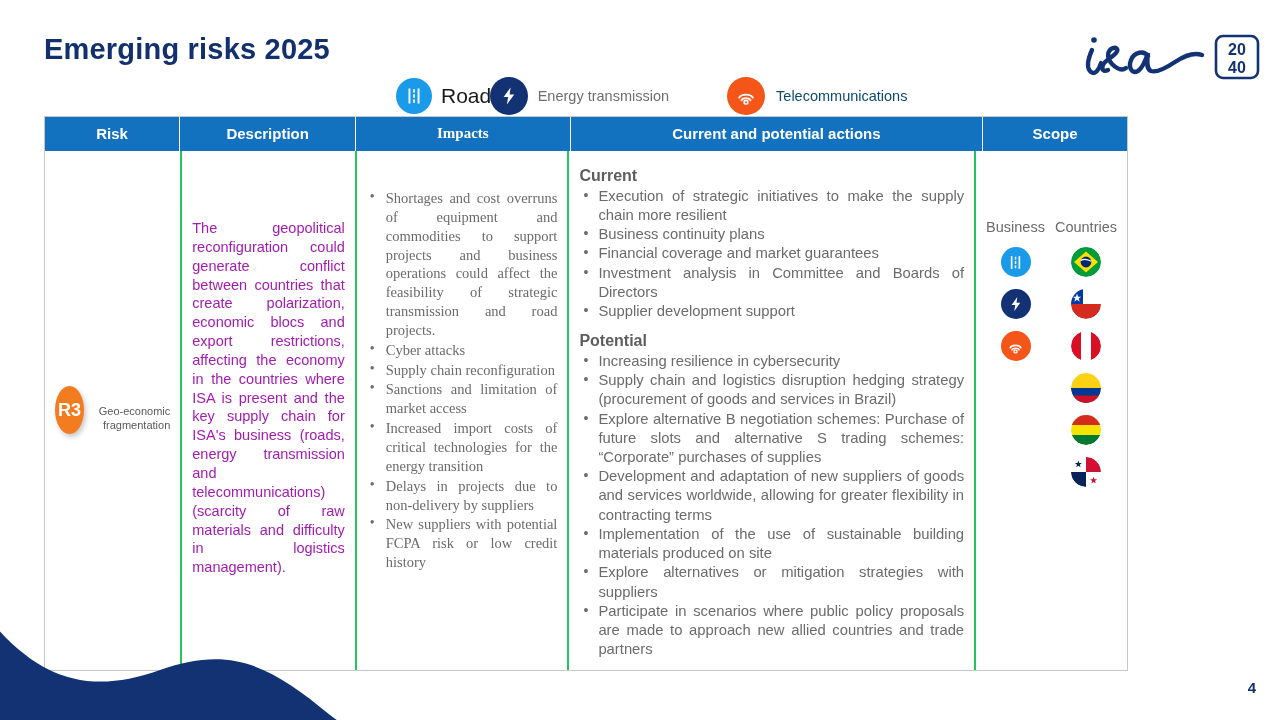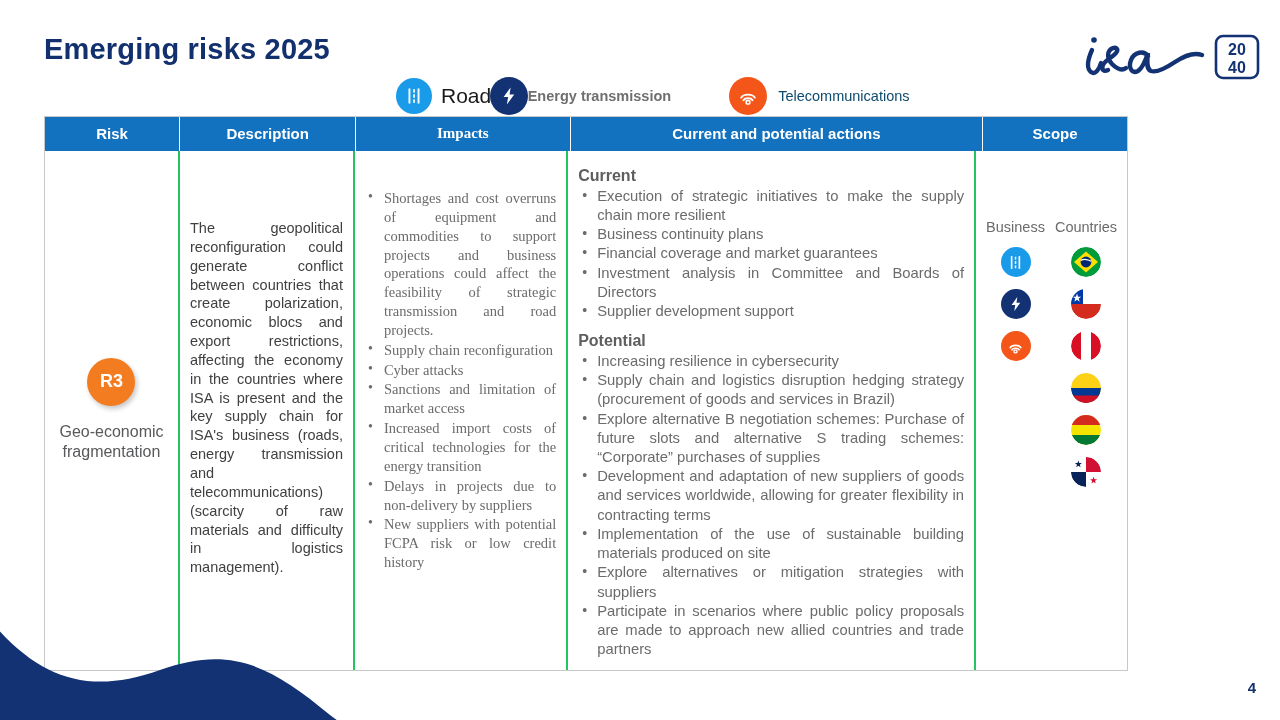--- a/index.html
+++ b/index.html
@@ -14,21 +14,21 @@
     font-size:29px;font-weight:bold;color:#12306e;letter-spacing:.2px;
   }
   
   .logo{position:absolute;right:16px;top:26px;width:190px;height:62px;}
   .logo svg{display:block;}
   
   .legend{position:absolute;left:396px;top:76px;height:40px;display:flex;align-items:center;}
   .legend-item{display:flex;align-items:center;}
   .legend-label{white-space:nowrap;}
   .lg-roads{font-size:21px;color:#1a1a1a;margin-left:9px;margin-right:-12px;position:relative;z-index:1;}
-  .lg-energy{font-size:14.5px;color:#6f6f6f;font-weight:bold;}
+  .lg-energy{font-size:14.5px;color:#6f6f6f;margin-left:10px;}
   .lg-tel{font-size:14.5px;color:#0c4a6e;margin-left:11px;}
   .gap{width:58px;}
   
   .ic{border-radius:50%;display:inline-flex;align-items:center;justify-content:center;flex:none;position:relative;}
   .ic-road{background:#1a9bea;}
   .ic-energy{background:#123274;z-index:2;}
   .ic-tel{background:#f4561a;}
   .ic-36{width:36px;height:36px;}
   .ic-38{width:38px;height:38px;}
   .ic svg{display:block;}
@@ -42,31 +42,31 @@
   .thead .th:last-child{border-right:none;}
   .tbody{display:flex;min-height:473px;}
   .tbody .td{box-sizing:border-box;border-right:2px solid #22c55e;padding:10px 10px 10px 10px;}
   .tbody .td:last-child{border-right:none;margin-top:20px;}
   .c-risk{width:152px;}
   .c-desc{width:198px;}
   .c-imp{width:242px;font-family:Liberation Serif, serif;}
   .c-act{width:466px;}
   .c-scope{width:162px;}
   
-  .risk-cell{display:flex;flex-direction:column;align-items:center;justify-content:center;height:100%;}
+  .risk-cell{display:flex;flex-direction:row;align-items:center;justify-content:center;height:100%;}
   .risk-badge{
     width:48px;height:48px;border-radius:50%;background:#f47c20;
     display:flex;align-items:center;justify-content:center;
     color:#fff;font-size:18px;font-weight:bold;
     box-shadow:2px 3px 5px rgba(0,0,0,.22);
   }
-  .risk-name{margin-top:16px;font-size:16px;color:#58595b;text-align:center;line-height:1.28;}
+  .risk-name{margin-top:16px;font-size:11px;color:#58595b;text-align:right;line-height:1.28;}
   
   .desc-text{
-    font-size:14.5px;color:#404040;line-height:1.30;text-align:justify;
+    font-size:14.5px;color:#a21caf;line-height:1.30;text-align:justify;
     text-justify:inter-word;margin-top:58px;
   }
   
   .imp-list{margin:0;padding:0;list-style:none;margin-top:28px;}
   .imp-list li{
     position:relative;padding-left:19px;font-size:14.5px;color:#6b6b6b;
     line-height:1.30;text-align:justify;text-justify:inter-word;margin-bottom:1px;
   }
   .imp-list li:before{
     content:"•";position:absolute;left:3px;top:-1px;color:#6b6b6b;font-size:14px;
@@ -170,22 +170,22 @@
       </div>
     </div>
 
     <div class="td c-desc">
       <div class="desc-text">The geopolitical reconfiguration could generate conflict between countries that create polarization, economic blocs and export restrictions, affecting the economy in the countries where ISA is present and the key supply chain for ISA's business (roads, energy transmission and telecommunications) (scarcity of raw materials and difficulty in logistics management).</div>
     </div>
 
     <div class="td c-imp">
       <ul class="imp-list">
         <li>Shortages and cost overruns of equipment and commodities to support projects and business operations could affect the feasibility of strategic transmission and road projects.</li>
+        <li>Cyber attacks</li>
         <li>Supply chain reconfiguration</li>
-        <li>Cyber attacks</li>
         <li>Sanctions and limitation of market access</li>
         <li>Increased import costs of critical technologies for the energy transition</li>
         <li>Delays in projects due to non-delivery by suppliers</li>
         <li>New suppliers with potential FCPA risk or low credit history</li>
       </ul>
     </div>
 
     <div class="td c-act">
       <div class="act-wrap">
         <div class="act-head">Current</div>

